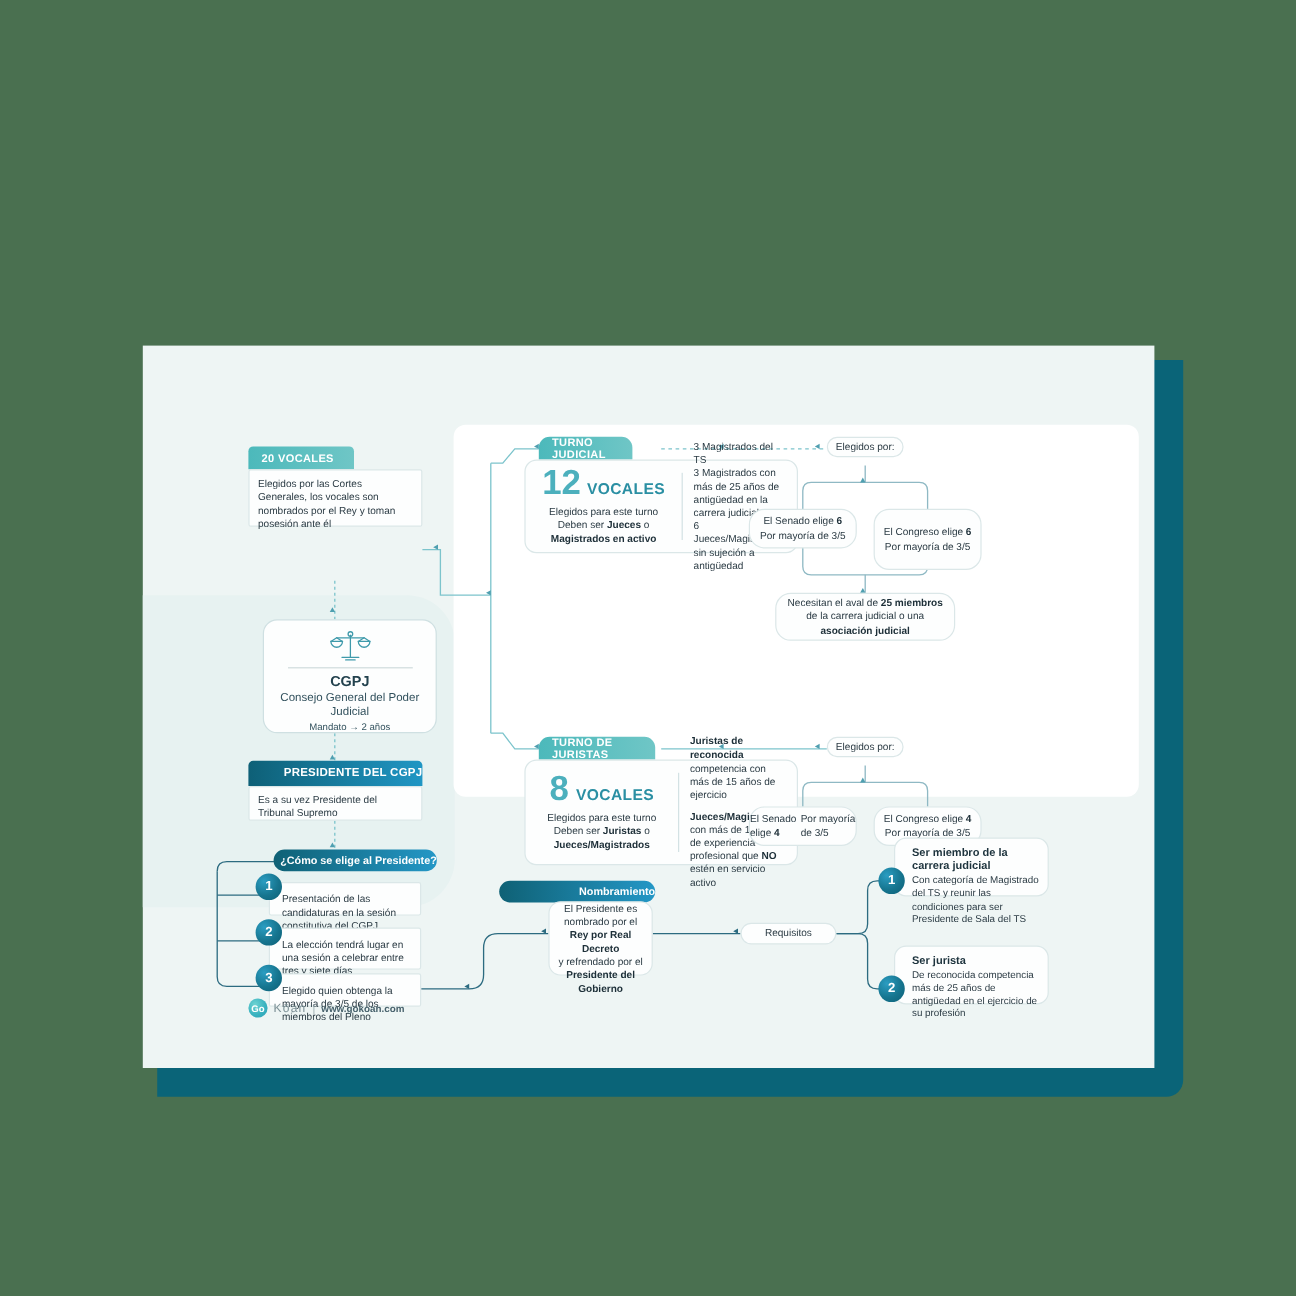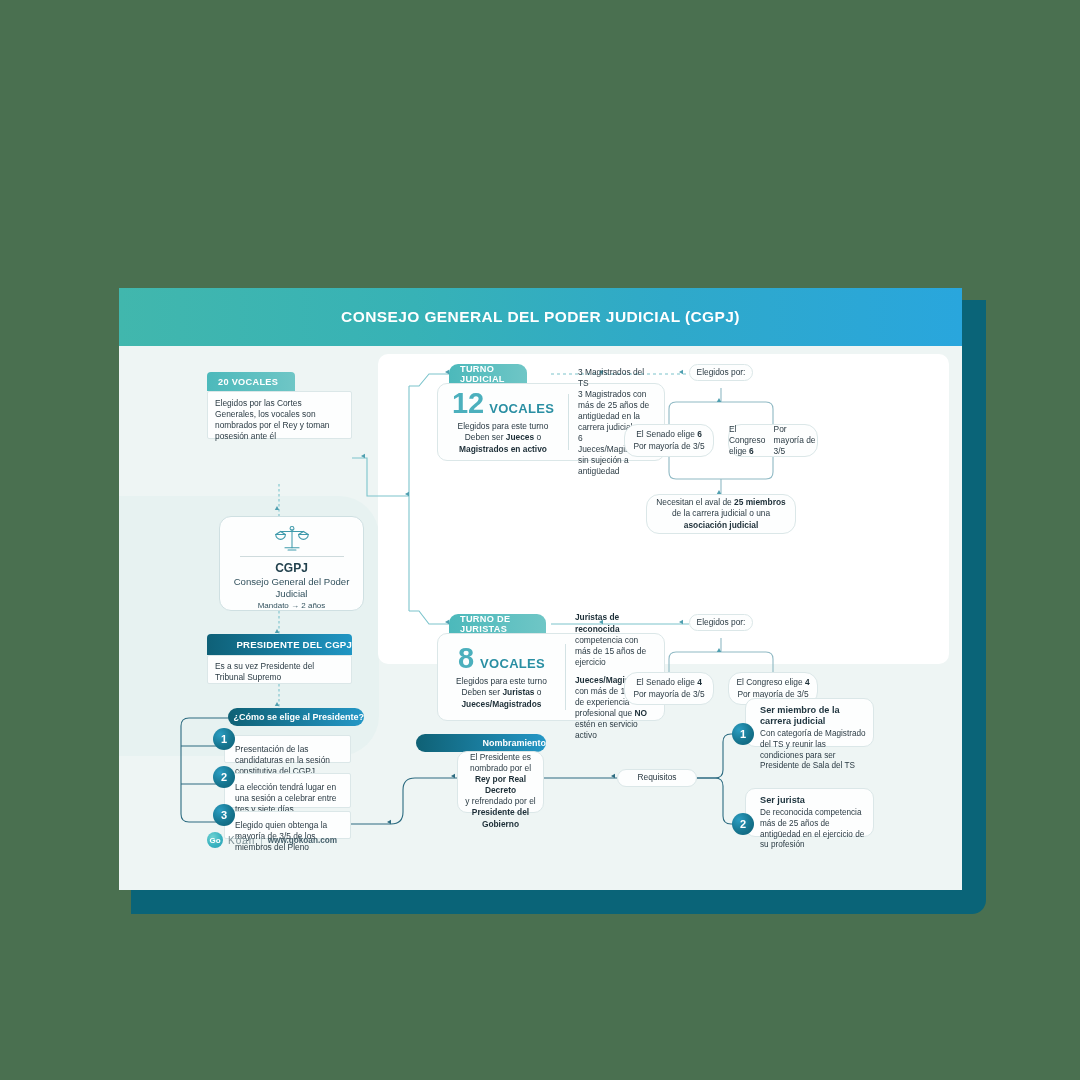--- a/index.html
+++ b/index.html
@@ -121,23 +121,20 @@
 </style>
 </head>
 <body>
 
 <div class="stage">
 
   <div class="shadow-layer"></div>
 
   <div class="card">
 
-    <div class="card-header">
-      <div class="title">CONSEJO GENERAL DEL PODER JUDICIAL (CGPJ)</div>
-    </div>
 
     <div class="card-body">
 
       <div class="wash"></div>
       <div class="panel-turnos"></div>
 
       <svg class="lines" viewBox="0 0 843 544">
         <g fill="none" stroke="#7cc4cc" stroke-width="1.1">
 
           <path d="M160 138 L160 170" stroke-dasharray="2.5 2.5"></path>
@@ -297,21 +294,21 @@
       </div>
 
       <div class="box pill" style="left:570px;top:18px;width:64px;height:17px;display:flex;align-items:center;justify-content:center;">
         <span class="txt">Elegidos por:</span>
       </div>
 
       <div class="box pill" style="left:505px;top:78px;width:90px;height:33px;display:flex;flex-direction:column;align-items:center;justify-content:center;">
         <div class="txt"><span>El Senado elige </span><b>6</b></div>
         <div class="txt">Por mayoría de 3/5</div>
       </div>
-      <div class="box pill" style="left:609px;top:78px;width:90px;height:33px;display:flex;align-items:center;justify-content:center;">
+      <div class="box pill" style="left:609px;top:78px;width:90px;height:51px;display:flex;flex-direction:column;align-items:center;justify-content:center;">
         <div class="txt"><span>El Congreso elige </span><b>6</b></div>
         <div class="txt">Por mayoría de 3/5</div>
       </div>
 
       <div class="box pill" style="left:527px;top:148px;width:150px;height:40px;display:flex;align-items:center;justify-content:flex-end;padding:0 8px;">
         <div class="txt" style="text-align:center;">
           <span>Necesitan el aval de </span><b>25 miembros</b><span> de la carrera judicial o una </span><b>asociación judicial</b>
         </div>
       </div>
 
@@ -334,21 +331,21 @@
         <div style="flex:1;display:flex;flex-direction:column;justify-content:center;">
           <div class="txt"><b>Juristas de reconocida</b> <span>competencia con más de 15 años de ejercicio</span></div>
           <div class="txt" style="margin-top:7px;"><b>Jueces/Magistrados</b><span> con más de 15 años de experiencia profesional que </span><b>NO</b><span> estén en servicio activo</span></div>
         </div>
       </div>
 
       <div class="box pill" style="left:570px;top:268px;width:64px;height:17px;display:flex;align-items:center;justify-content:center;">
         <span class="txt">Elegidos por:</span>
       </div>
 
-      <div class="box pill" style="left:505px;top:326px;width:90px;height:33px;display:flex;flex-direction:column;align-items:center;justify-content:center;">
+      <div class="box pill" style="left:505px;top:326px;width:90px;height:33px;display:flex;flex-direction:row;align-items:center;justify-content:center;">
         <div class="txt"><span>El Senado elige </span><b>4</b></div>
         <div class="txt">Por mayoría de 3/5</div>
       </div>
       <div class="box pill" style="left:609px;top:326px;width:90px;height:33px;display:flex;flex-direction:column;align-items:center;justify-content:center;">
         <div class="txt"><span>El Congreso elige </span><b>4</b></div>
         <div class="txt">Por mayoría de 3/5</div>
       </div>
 
       <div class="darkpill round" style="left:297px;top:388px;width:130px;height:18px;">
         <span>Nombramiento</span>

